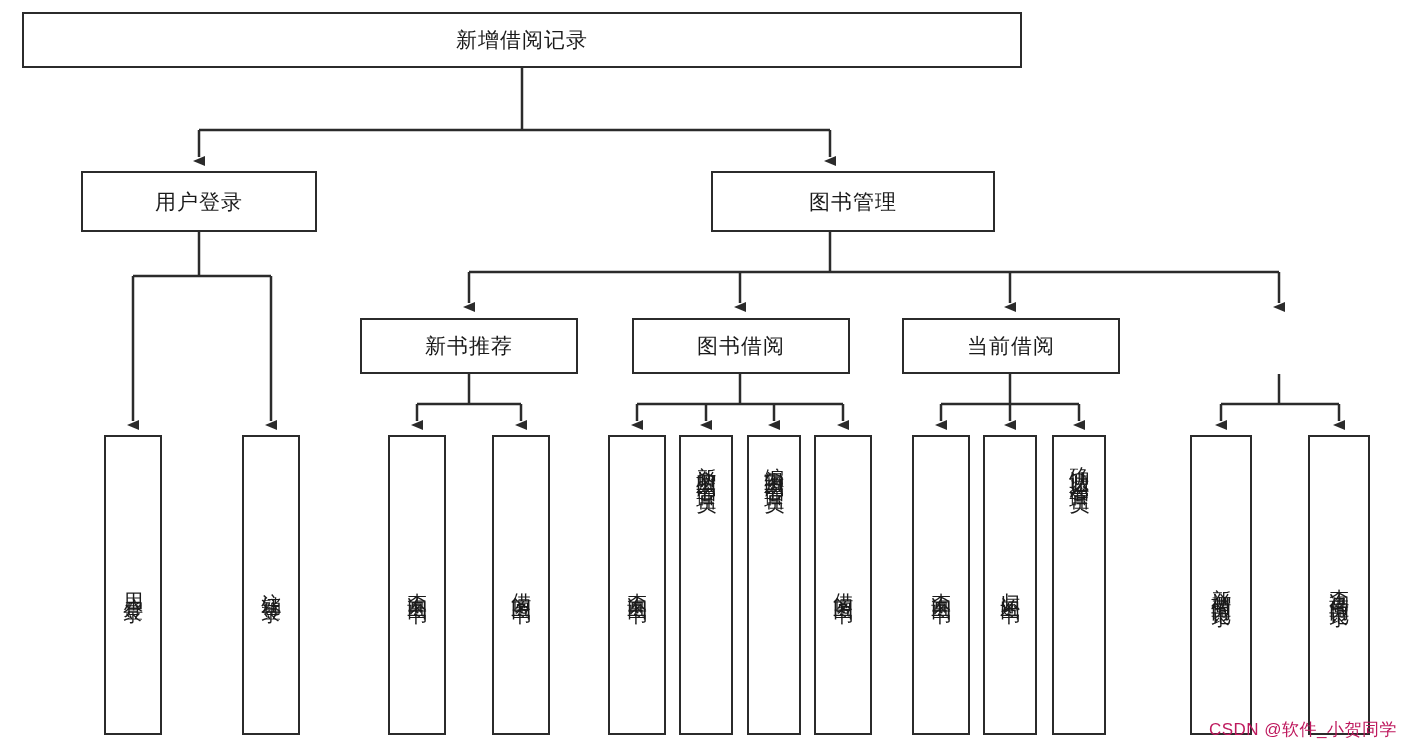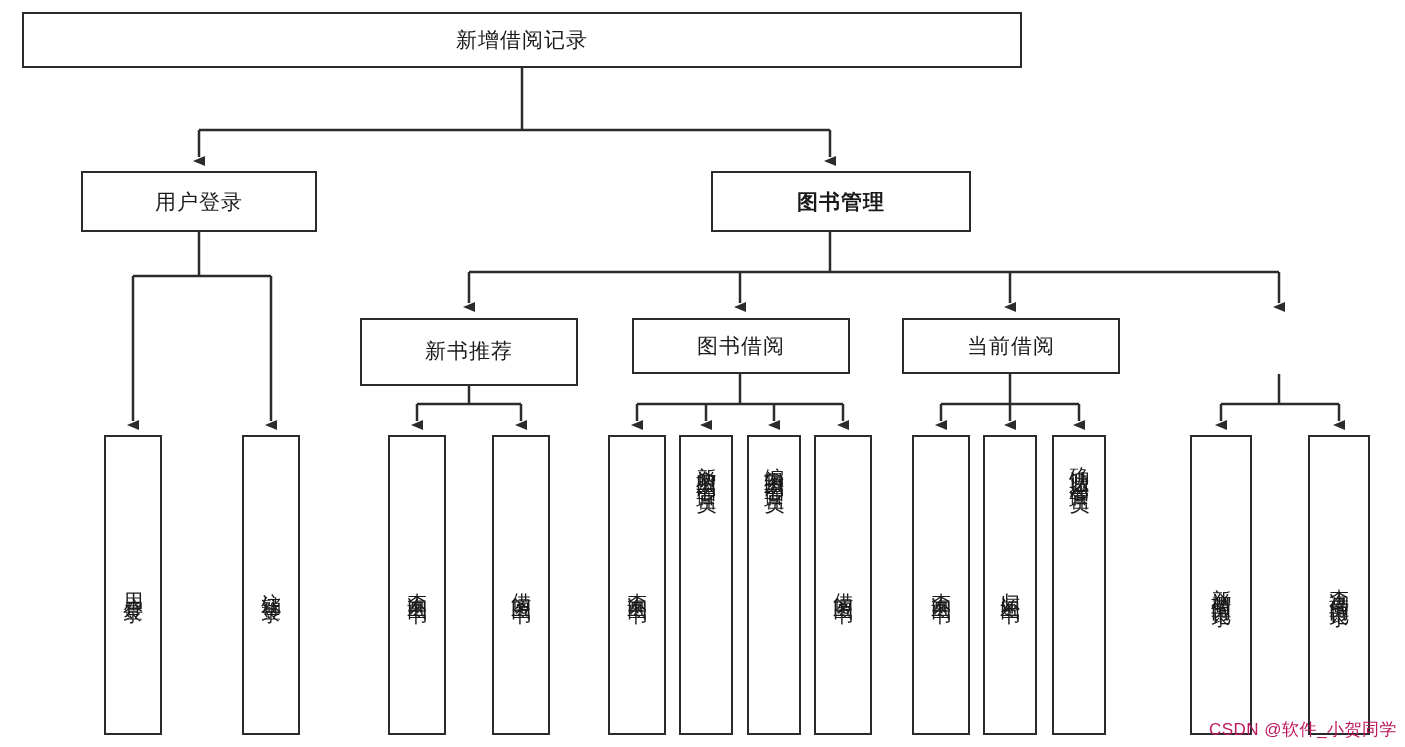--- a/index.html
+++ b/index.html
@@ -78,25 +78,25 @@
     </g>
   </svg>
 
   <div class="node horiz root" style="left:22px;top:12px;width:1000px;height:56px;">
     <span class="label">新增借阅记录</span>
   </div>
 
   <div class="node horiz" style="left:81px;top:171px;width:236px;height:61px;">
     <span class="label">用户登录</span>
   </div>
-  <div class="node horiz" style="left:711px;top:171px;width:260px;height:61px;font-weight:bold;">
+  <div class="node horiz" style="left:711px;top:171px;width:284px;height:61px;">
     <span class="label">图书管理</span>
   </div>
 
-  <div class="node horiz" style="left:360px;top:318px;width:218px;height:68px;font-family:Liberation Serif, serif;">
+  <div class="node horiz" style="left:360px;top:318px;width:218px;height:56px;">
     <span class="label">新书推荐</span>
   </div>
   <div class="node horiz" style="left:632px;top:318px;width:218px;height:56px;">
     <span class="label">图书借阅</span>
   </div>
   <div class="node horiz" style="left:902px;top:318px;width:218px;height:56px;">
     <span class="label">当前借阅</span>
   </div>
 
   <div class="node vert mid" style="left:104px;top:435px;width:58px;height:300px;">

